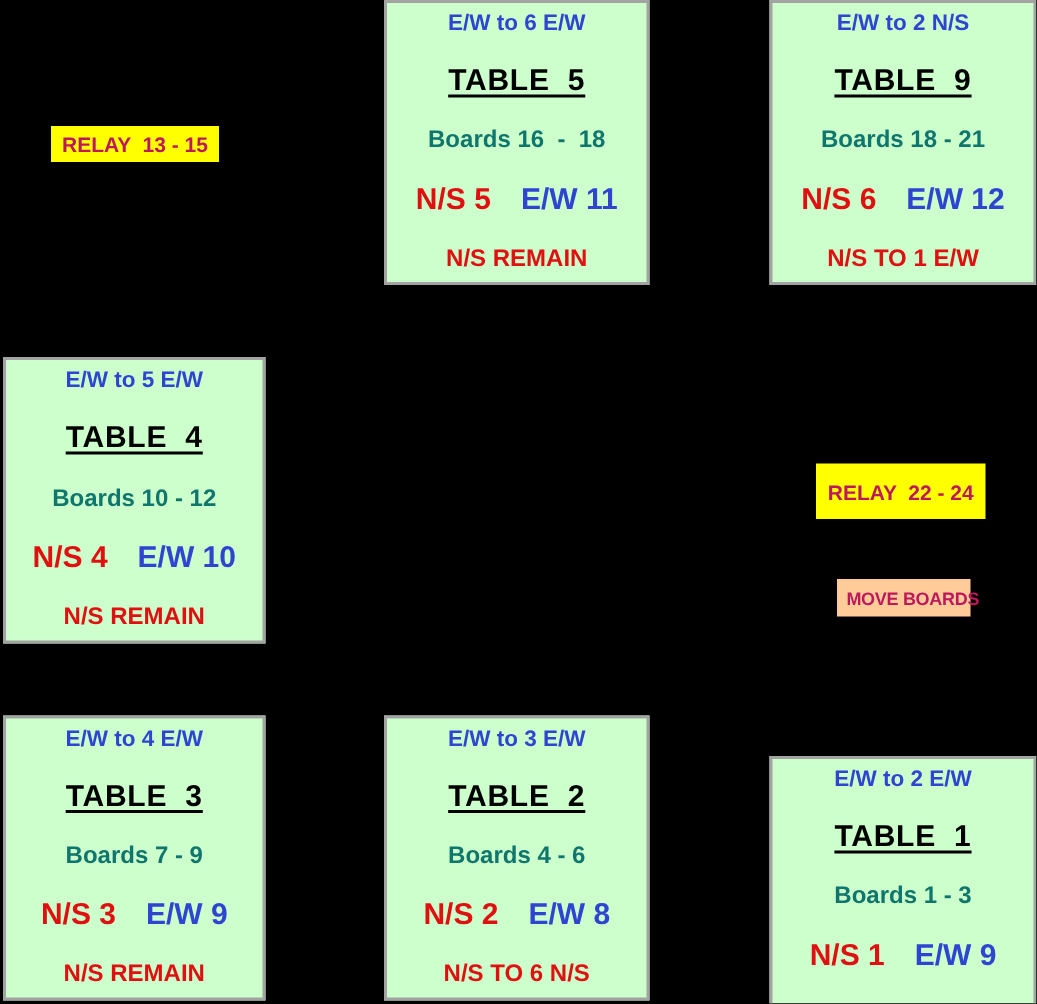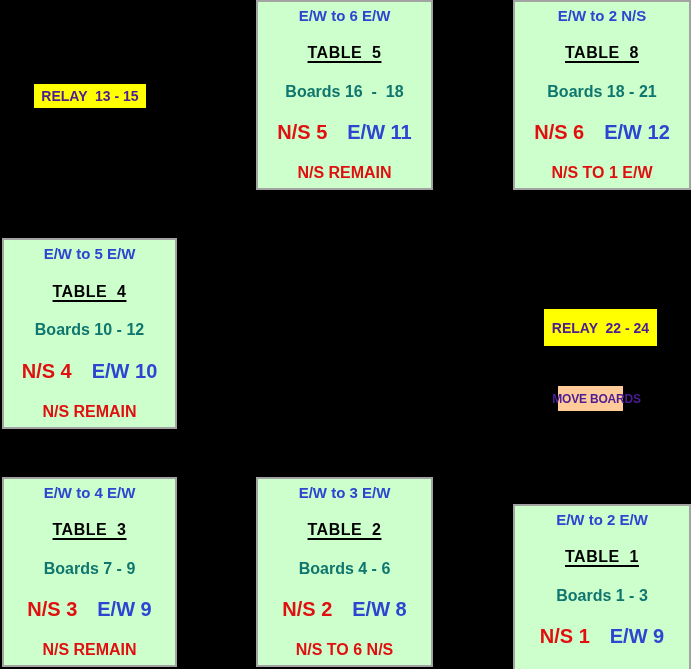--- a/index.html
+++ b/index.html
@@ -36,21 +36,21 @@
   .pos-t2 { left: 256px; top: 477px; width: 177px; height: 190px; }
   .pos-t1 { left: 513px; top: 504px; width: 178px; height: 190px; }
 
   .blue { color: #2e45d2; }
   .red  { color: #e01010; }
   .t-header {
     font-size: 15px;
     white-space: pre;
   }
   .t-title {
-    font-size: 16px;
+    font-size: 20px;
     letter-spacing: 0.5px;
     white-space: pre;
     color: #000000;
     text-decoration: underline;
     text-decoration-thickness: 2px;
     text-underline-offset: 3px;
   }
   .t-boards {
     font-size: 16px;
     white-space: pre;
@@ -67,37 +67,37 @@
     font-size: 16px;
     white-space: pre;
   }
 
   
   .badge {
     position: absolute;
     display: flex;
     align-items: center;
     justify-content: center;
-    color: #4c1d95;
+    color: #be185d;
     white-space: pre;
     box-sizing: border-box;
     text-align: right;
   }
   .relay {
     background: #ffff00;
     font-size: 14px;
   }
   .pos-relay13 { left: 34px;  top: 84px;  width: 112px; height: 24px; }
   .pos-relay22 { left: 544px; top: 309px; width: 113px; height: 37px; }
   .move {
     background: #ffcc99;
     font-size: 12px;
     letter-spacing: -0.2px;
   }
-  .pos-move { left: 558px; top: 386px; width: 65px; height: 25px; padding-left: 12px; }
+  .pos-move { left: 558px; top: 386px; width: 89px; height: 25px; padding-left: 12px; }
 </style>
 </head>
 <body>
 
 <div class="canvas">
 
   <div class="badge relay pos-relay13">RELAY  13 - 15</div>
 
   <div class="tbox pos-t5">
     <div class="t-header blue">E/W to 6 E/W</div>
@@ -108,21 +108,21 @@
     <div class="t-pairs">
       <span class="red">N/S 5</span>
       <span class="blue">E/W 11</span>
     </div>
     <div class="t-footer red">N/S REMAIN</div>
   </div>
 
   <div class="tbox pos-t6">
     <div class="t-header blue">E/W to 2 N/S</div>
     <div>
-      <span class="t-title">TABLE  8</span>
+      <span class="t-title">TABLE  9</span>
     </div>
     <div class="t-boards">Boards 18 - 21</div>
     <div class="t-pairs">
       <span class="red">N/S 6</span>
       <span class="blue">E/W 12</span>
     </div>
     <div class="t-footer red">N/S TO 1 E/W</div>
   </div>
 
   <div class="tbox pos-t4">

